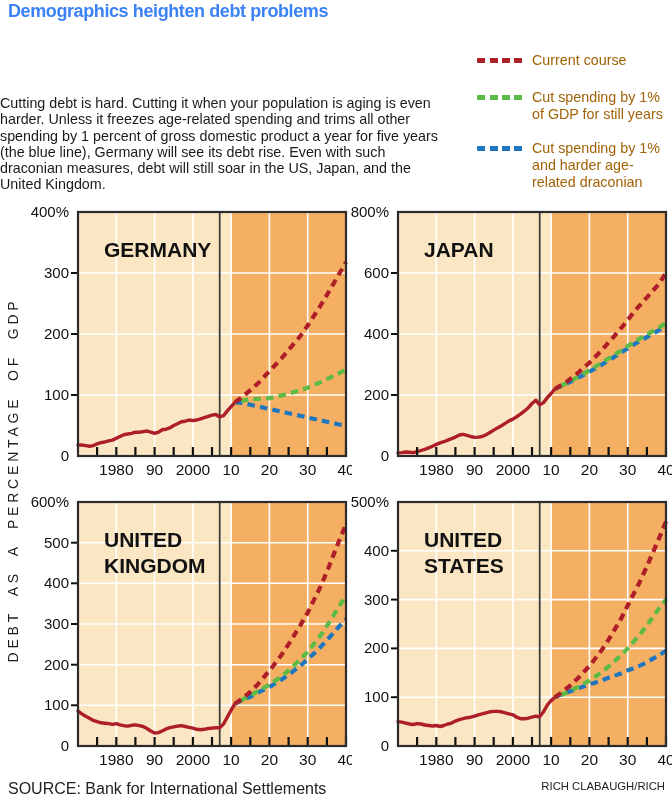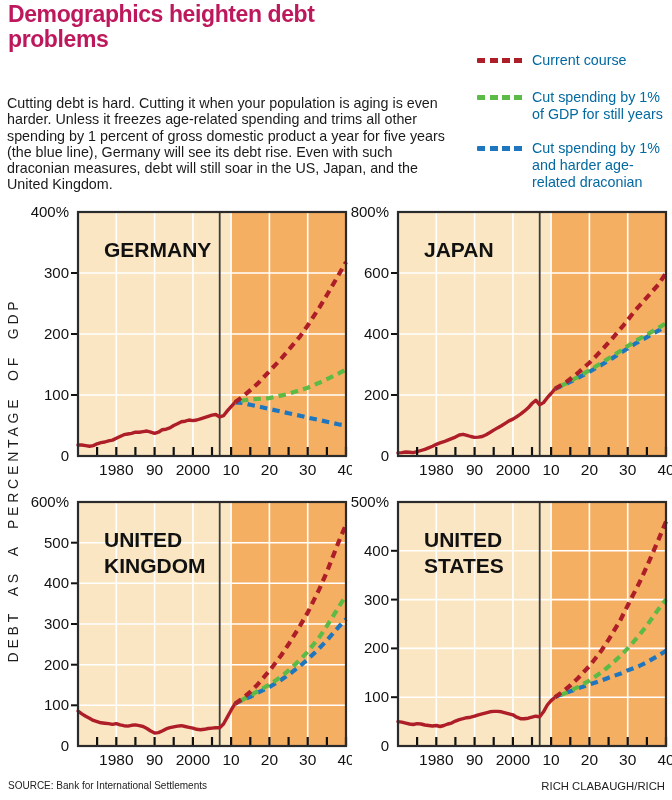--- a/index.html
+++ b/index.html
@@ -1,36 +1,36 @@
 <!DOCTYPE html>
 <html><head>
 <meta charset="utf-8">
 <style>
   html,body{margin:0;padding:0;background:#ffffff;}
   .page{position:relative;width:672px;height:800px;background:#ffffff;overflow:hidden;
         font-family:"Liberation Sans",sans-serif;color:#1a1a1a;}
   .title{position:absolute;left:8px;top:2px;width:360px;margin:0;
-         font-size:23px;line-height:1.07;font-weight:bold;letter-spacing:-0.4px;color:#be185d;}
-  .intro{position:absolute;left:7px;top:95px;width:448px;margin:0;
+         font-size:18px;line-height:1.07;font-weight:bold;letter-spacing:-0.4px;color:#3b82f6;}
+  .intro{position:absolute;left:0;top:95px;width:448px;margin:0;
          font-size:14.3px;line-height:16.3px;color:#1a1a1a;}
   .legend{position:absolute;left:477px;top:52px;width:190px;}
   .legend-item{display:flex;align-items:flex-start;}
   .legend-item.m1{margin-bottom:20px;}
   .legend-item.m2{margin-bottom:17px;}
   .swatch{width:46px;height:4.5px;margin-top:6px;flex:none;border-radius:1px;}
-  .legend-text{margin-left:9px;font-size:14.3px;line-height:17px;color:#0369a1;}
+  .legend-text{margin-left:9px;font-size:14.3px;line-height:17px;color:#a16207;}
   .lline{display:block;}
   .ylabel{position:absolute;left:-256px;top:471px;width:540px;height:18px;text-align:center;
           transform:rotate(-90deg);font-size:14px;letter-spacing:3.8px;word-spacing:7px;color:#1c1c1c;}
   .chart{position:absolute;width:322px;height:290px;}
   #chart-0{left:30px;top:198px;}
   #chart-1{left:350px;top:198px;}
   #chart-2{left:30px;top:488px;}
   #chart-3{left:350px;top:488px;}
-  .footer-source{position:absolute;left:8px;top:780px;font-size:10px;color:#222;}
+  .footer-source{position:absolute;left:8px;top:780px;font-size:16px;color:#222;}
   .footer-credit{position:absolute;right:7px;top:780px;font-size:11.3px;color:#222;}
   svg text{font-family:"Liberation Sans",sans-serif;fill:#111;}
 </style>
 </head>
 <body>
 
 <div class="page">
 
   <h1 class="title">Demographics heighten debt problems</h1>
 

